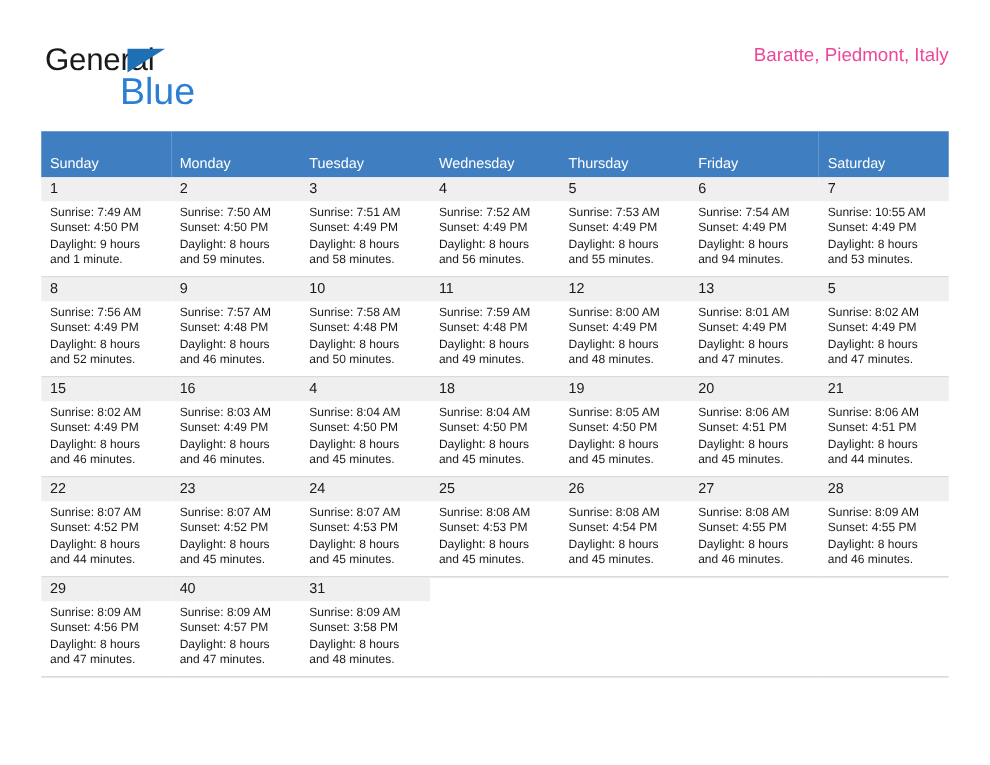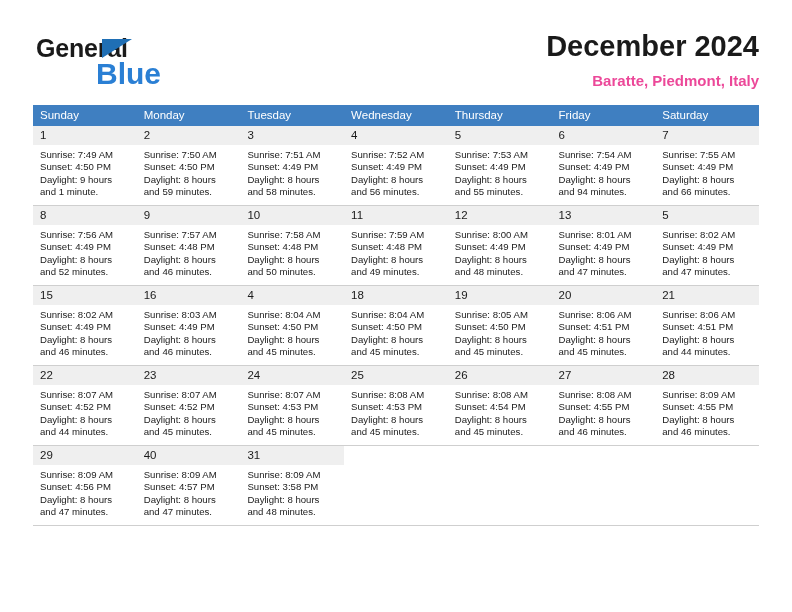--- a/index.html
+++ b/index.html
@@ -21,21 +21,20 @@
     box-sizing: border-box;
   }
 
   
   .header {
     position: absolute;
     left: 33px;
     top: 28px;
     width: 726px;
     height: 70px;
-    font-weight: bold;
   }
   .logo {
     position: absolute;
     left: 3px;
     top: 6px;
     width: 200px;
     height: 58px;
   }
   .logo-general {
     position: absolute;
@@ -91,21 +90,21 @@
     width: 726px;
     border-collapse: collapse;
     table-layout: fixed;
   }
   .calendar th {
     background: #3f7fc1;
     color: #ffffff;
     font-size: 11.5px;
     font-weight: normal;
     text-align: left;
-    padding: 4px 0 5px 7px;
+    padding: 20px 0 5px 7px;
     height: 12px;
     border: none;
   }
   .calendar td {
     width: 103.71px;
     height: 80px;
     vertical-align: top;
     padding: 0;
     border: none;
     background: #ffffff;
@@ -140,21 +139,20 @@
 
 <div class="page">
 
   <div class="header">
     <div class="logo">
       <span class="logo-general">General</span>
       <span class="logo-tri"></span>
       <span class="logo-blue">Blue</span>
     </div>
     <div class="title-block">
-      <div class="cal-title">December 2024</div>
       <div class="cal-subtitle">Baratte, Piedmont, Italy</div>
     </div>
   </div>
 
   <table class="calendar">
     <thead>
       <tr>
         <th>Sunday</th>
         <th>Monday</th>
         <th>Tuesday</th>
@@ -230,24 +228,24 @@
                 <div>Sunset: 4:49 PM</div>
                 <div>Daylight: 8 hours</div>
                 <div>and 94 minutes.</div>
               </div>
             </div>
           </td>
         <td>
             <div class="daycell">
               <span class="daynum">7</span>
               <div class="info">
-                <div>Sunrise: 7:55 AM</div>
-                <div>Sunset: 4:49 PM</div>
-                <div>Daylight: 8 hours</div>
-                <div>and 66 minutes.</div>
+                <div>Sunrise: 10:55 AM</div>
+                <div>Sunset: 4:49 PM</div>
+                <div>Daylight: 8 hours</div>
+                <div>and 53 minutes.</div>
               </div>
             </div>
           </td>
       </tr>
 
       <tr>
         <td>
             <div class="daycell">
               <span class="daynum">8</span>
               <div class="info">

